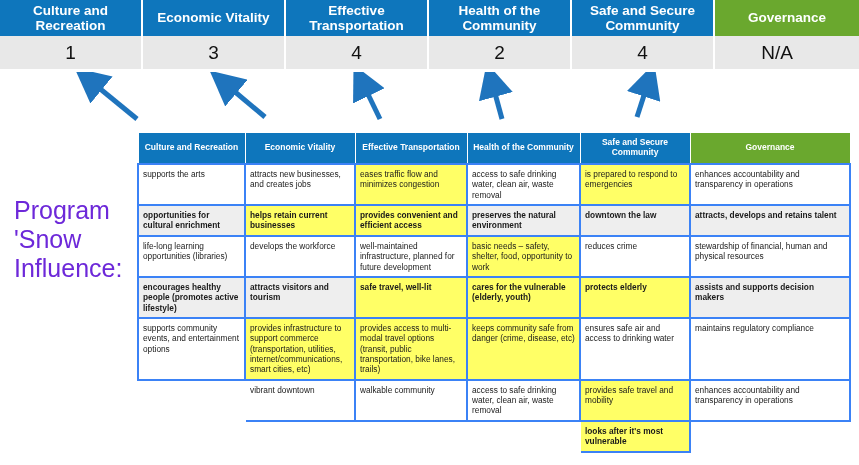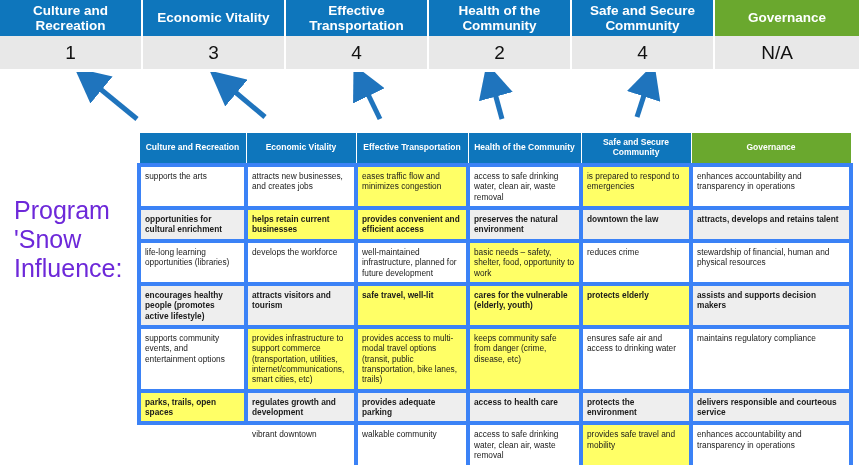--- a/index.html
+++ b/index.html
@@ -107,21 +107,21 @@
     border: 1px solid #ffffff;
     line-height: 1.15;
     height: 22px;
   }
   .matrix th.gov { background: #6aa82e; }
   .matrix td {
     font-size: 8.3px;
     color: #1a1a1a;
     vertical-align: top;
     padding: 4px 4px;
-    border: 4px solid #3b82f6;
+    border: 2px solid #3b82f6;
     line-height: 1.25;
     background: #ffffff;
   }
   .matrix tr.shade td { background: #eeeeee; font-weight: bold; }
   .matrix td.hl { background: #ffff66 !important; }
   .matrix td.empty { background: #ffffff !important; border-color: #ffffff; }
   .matrix tr.shade td.empty { background: #ffffff !important; border-color: #ffffff; }
   .col1 { width: 107px; }
   .col2 { width: 110px; }
   .col3 { width: 112px; }
@@ -224,28 +224,20 @@
         <td>assists and supports decision makers</td>
       </tr>
       <tr>
         <td>supports community events, and entertainment options</td>
         <td class="hl">provides infrastructure to support commerce (transportation, utilities, internet/communications, smart cities, etc)</td>
         <td class="hl">provides access to multi-modal travel options (transit, public transportation, bike lanes, trails)</td>
         <td class="hl">keeps community safe from danger (crime, disease, etc)</td>
         <td>ensures safe air and access to drinking water</td>
         <td>maintains regulatory compliance</td>
       </tr>
-      <tr class="shade">
-        <td class="hl">parks, trails, open spaces</td>
-        <td>regulates growth and development</td>
-        <td>provides adequate parking</td>
-        <td>access to health care</td>
-        <td>protects the environment</td>
-        <td>delivers responsible and courteous service</td>
-      </tr>
       <tr>
         <td class="empty"></td>
         <td>vibrant downtown</td>
         <td>walkable community</td>
         <td>access to safe drinking water, clean air, waste removal</td>
         <td class="hl">provides safe travel and mobility</td>
         <td>enhances accountability and transparency in operations</td>
       </tr>
       <tr class="shade">
         <td class="empty"></td>

